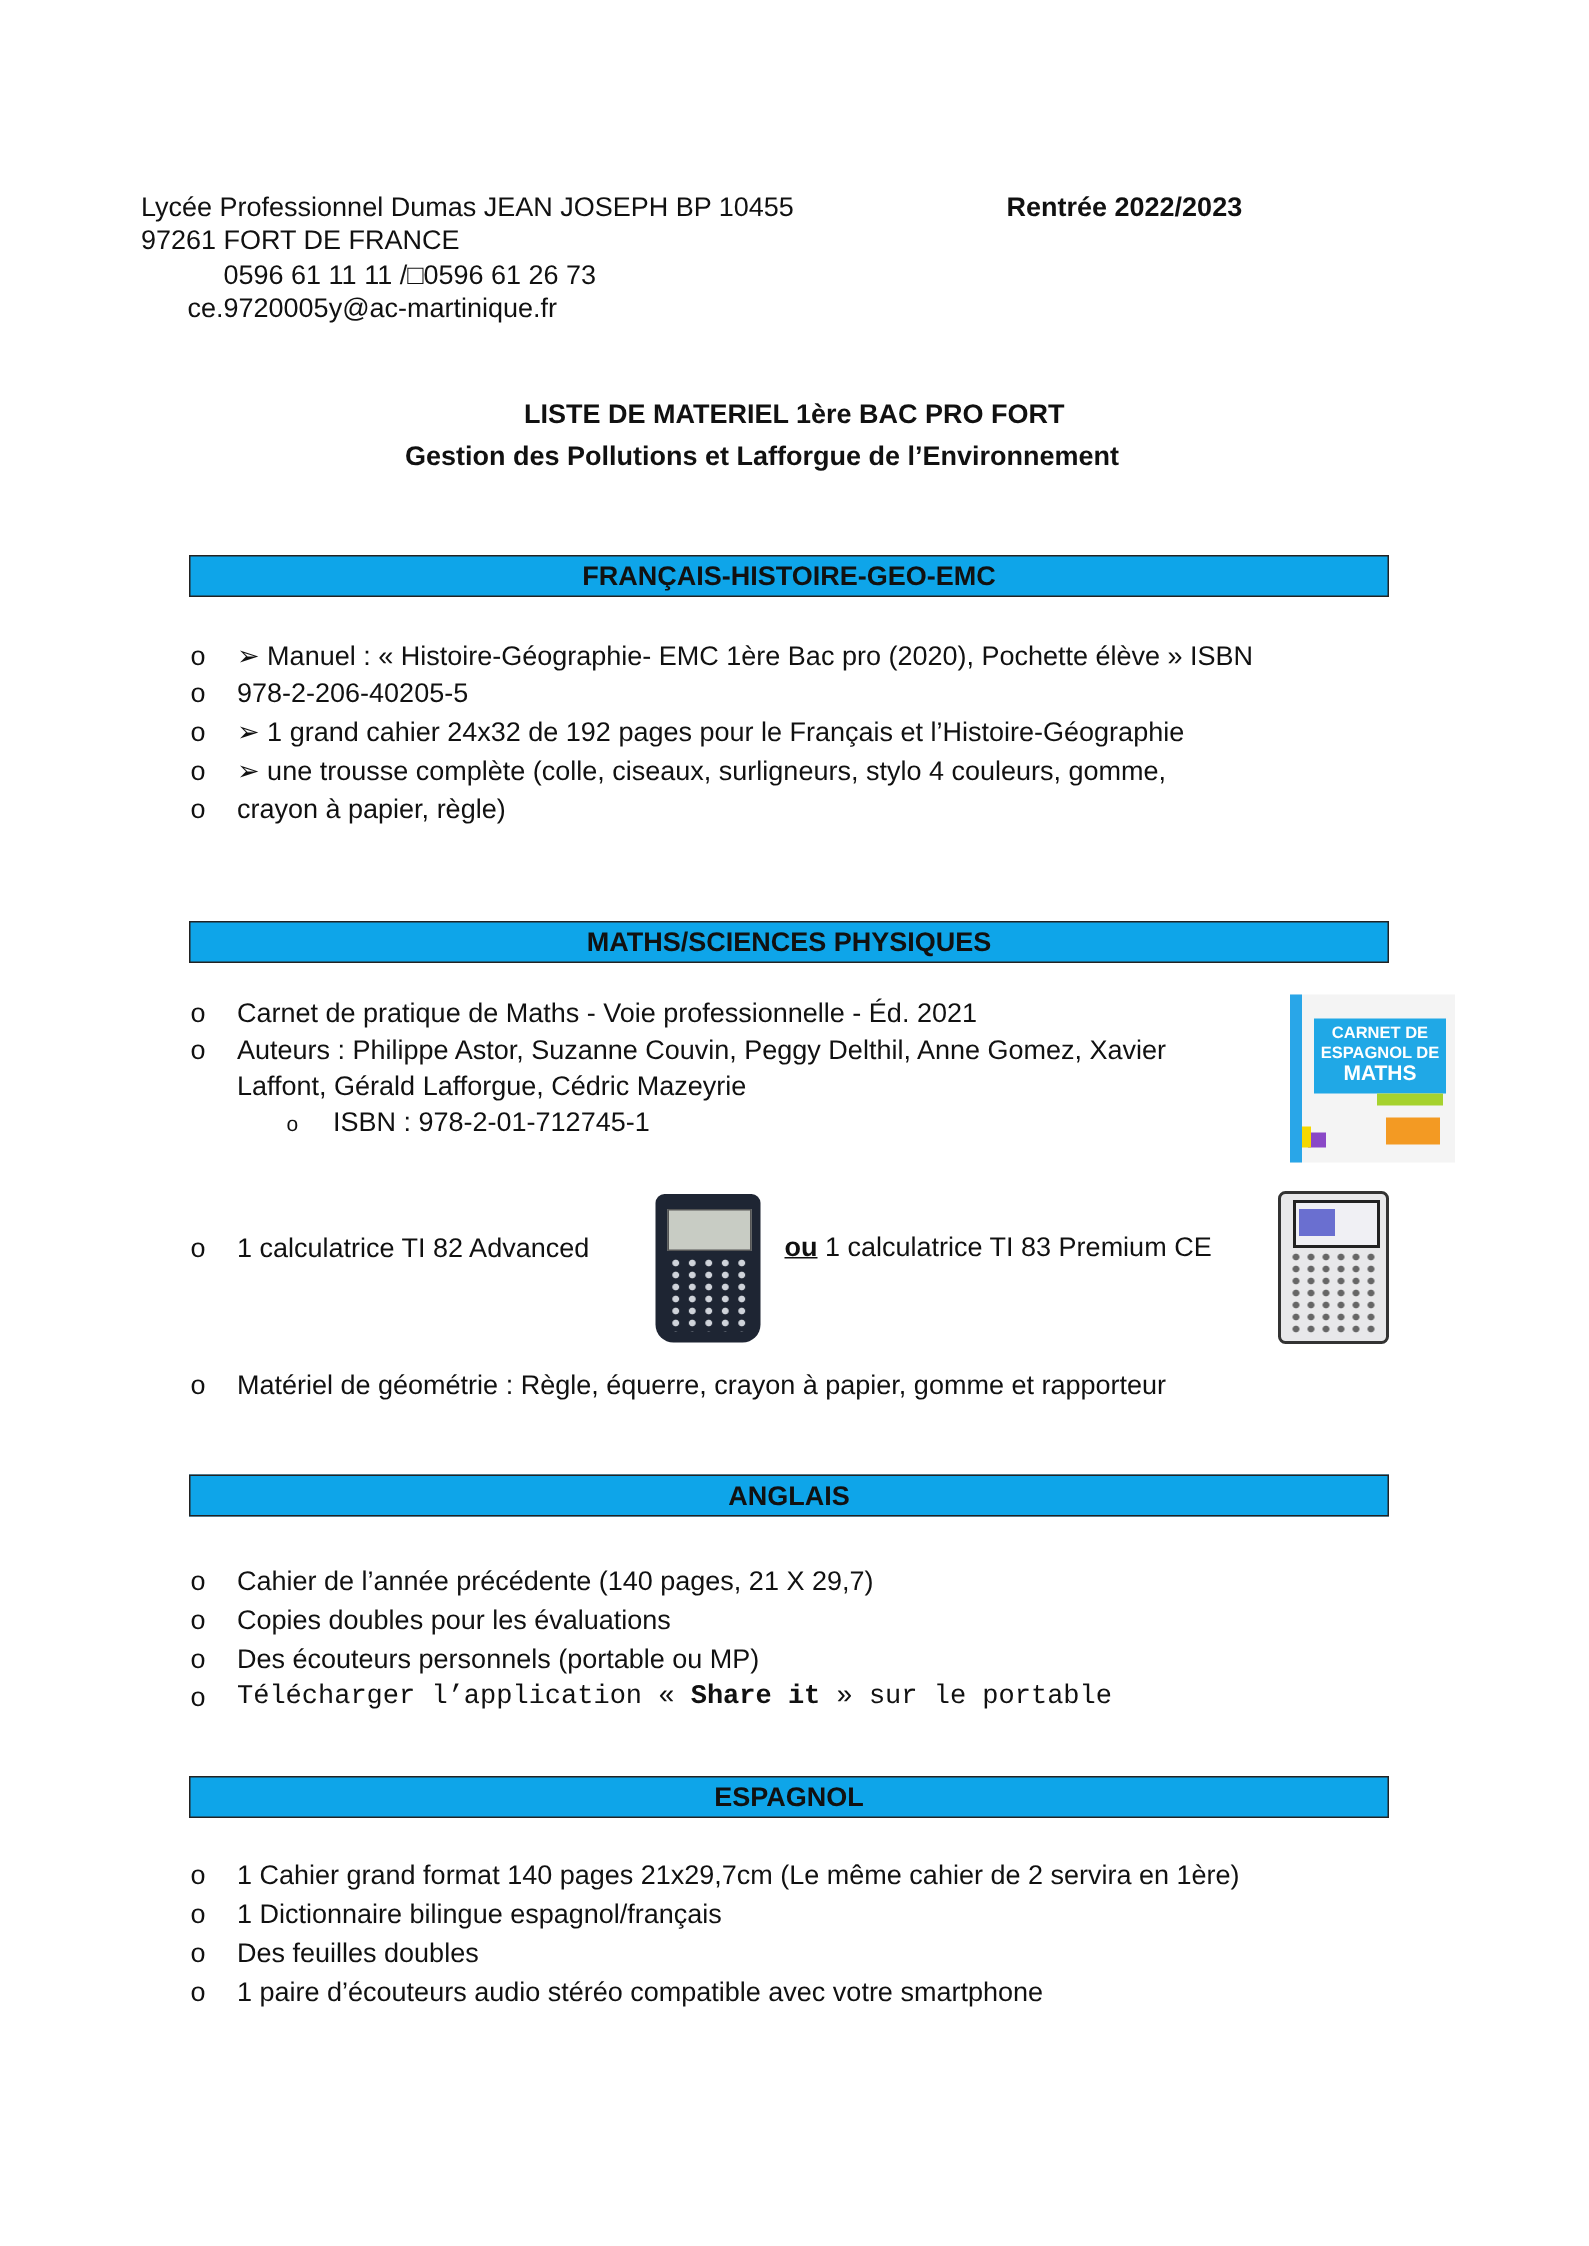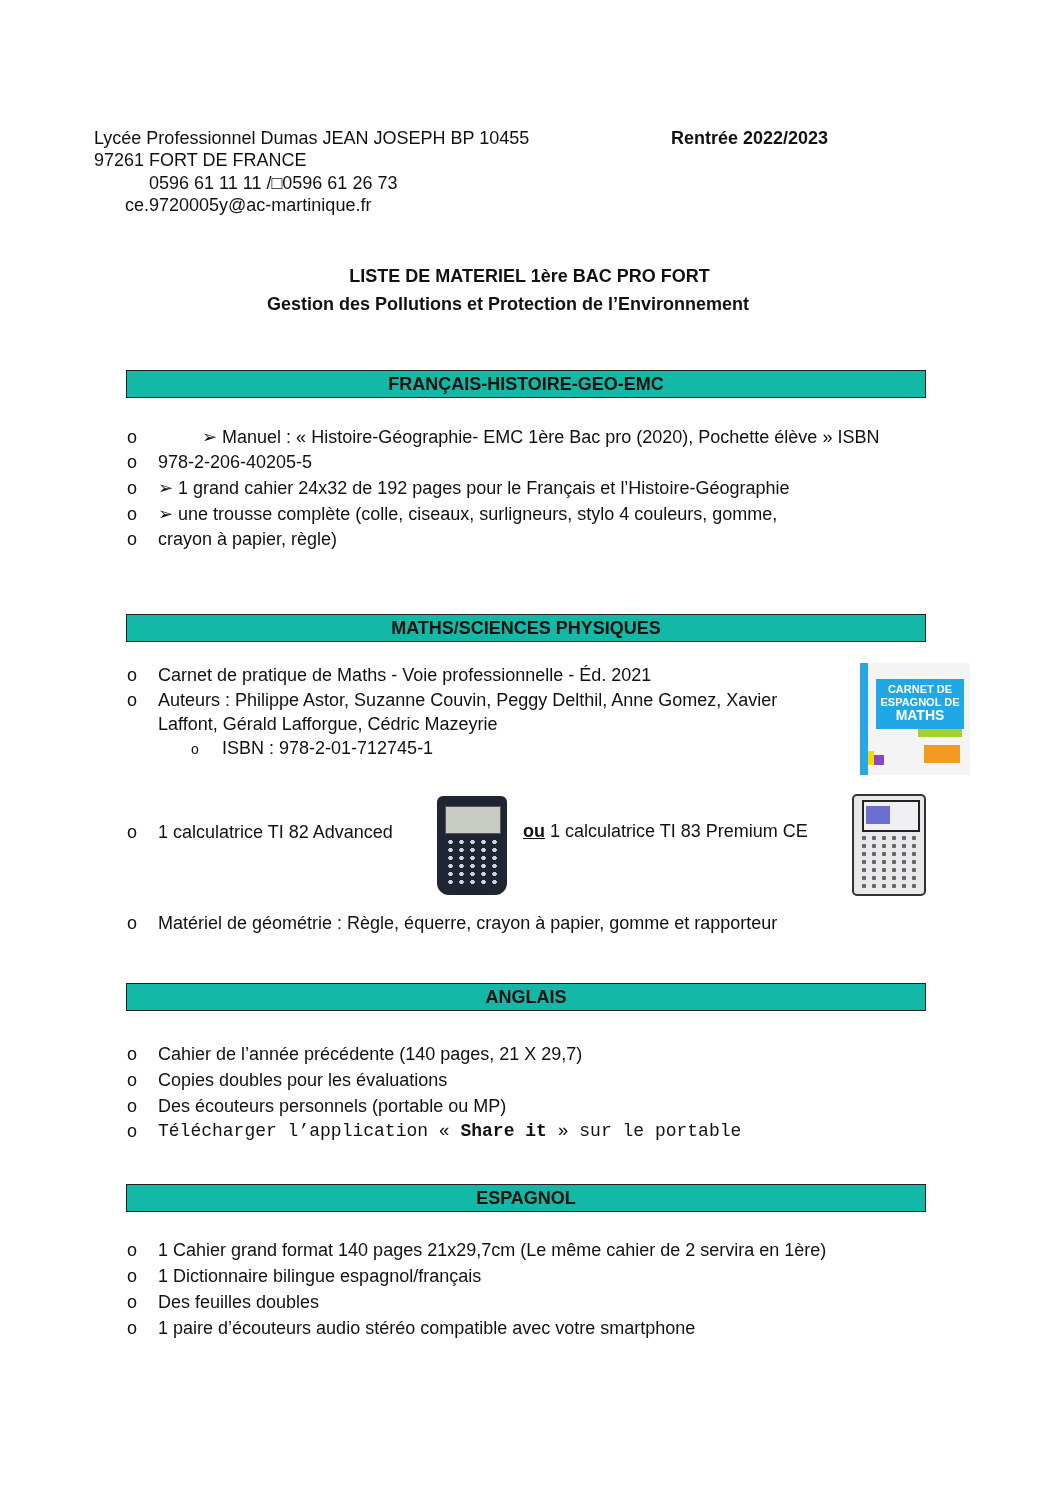--- a/index.html
+++ b/index.html
@@ -3,21 +3,21 @@
 <meta charset="utf-8">
 <style>
   html, body { margin: 0; padding: 0; background: #ffffff; }
   body { width: 1059px; height: 1497px; position: relative; overflow: hidden;
          font-family: "Liberation Sans", sans-serif; color: #111; }
   .abs { position: absolute; }
   .txt { font-size: 18px; line-height: 22px; white-space: nowrap; }
   .bold { font-weight: bold; }
   .center { text-align: center; }
   .banner { position: absolute; left: 126px; width: 798px; height: 26px;
-            background: #14b8a6; border: 1.5px solid #222;
+            background: #0ea5e9; border: 1.5px solid #222;
             font-weight: bold; font-size: 18px; line-height: 26px; text-align: center; }
   .bullet { position: absolute; font-size: 18px; line-height: 22px; }
   .item { position: absolute; font-size: 18px; line-height: 22px; white-space: nowrap; }
   .u { text-decoration: underline; font-weight: bold; }
   
   .book { position: absolute; left: 860px; top: 663px; width: 110px; height: 112px;
           background: #f4f4f4; border-left: 8px solid #29a6e8; box-sizing: border-box; overflow: hidden; }
   .book .band { position: absolute; left: 8px; top: 16px; width: 88px; height: 50px; background: #20a8e6;
           color: #fff; font-weight: bold; font-size: 11px; line-height: 13px; text-align: center; padding-top: 4px; box-sizing: border-box; }
   .book .tag { position: absolute; left: 50px; top: 66px; width: 44px; height: 8px; background: #a6d22e; }
@@ -40,26 +40,26 @@
 </head>
 <body>
 
 <div class="abs txt" style="left:94px; top:127px;">Lycée Professionnel Dumas JEAN JOSEPH BP 10455</div>
 <div class="abs txt bold" style="left:671px; top:127px;">Rentrée 2022/2023</div>
 <div class="abs txt" style="left:94px; top:149px;">97261 FORT DE FRANCE</div>
 <div class="abs txt" style="left:125px; top:172px;margin-left:24px;">0596 61 11 11 /□0596 61 26 73</div>
 <div class="abs txt" style="left:125px; top:194px;">ce.9720005y@ac-martinique.fr</div>
 
 <div class="abs txt bold center" style="left:0; width:1059px; top:265px;">LISTE DE MATERIEL 1ère BAC PRO FORT</div>
-<div class="abs txt bold center" style="left:0; width:1016px; top:293px;">Gestion des Pollutions et Protection de l’Environnement</div>
+<div class="abs txt bold center" style="left:0; width:1016px; top:293px;">Gestion des Pollutions et Lafforgue de l’Environnement</div>
 
 <div class="banner" style="top:370px;">FRANÇAIS-HISTOIRE-GEO-EMC</div>
 <div>
   <span class="bullet" style="left:127px; top:426px;">o</span>
-  <span class="item" style="left:158px; top:426px;margin-left:44px;">➢ Manuel : « Histoire-Géographie- EMC 1ère Bac pro (2020), Pochette élève » ISBN</span>
+  <span class="item" style="left:158px; top:426px;">➢ Manuel : « Histoire-Géographie- EMC 1ère Bac pro (2020), Pochette élève » ISBN</span>
   <span class="bullet" style="left:127px; top:451px;">o</span>
   <span class="item" style="left:158px; top:451px;">978-2-206-40205-5</span>
   <span class="bullet" style="left:127px; top:477px;">o</span>
   <span class="item" style="left:158px; top:477px;">➢ 1 grand cahier 24x32 de 192 pages pour le Français et l’Histoire-Géographie</span>
   <span class="bullet" style="left:127px; top:503px;">o</span>
   <span class="item" style="left:158px; top:503px;">➢ une trousse complète (colle, ciseaux, surligneurs, stylo 4 couleurs, gomme,</span>
   <span class="bullet" style="left:127px; top:528px;">o</span>
   <span class="item" style="left:158px; top:528px;">crayon à papier, règle)</span>
 </div>
 

